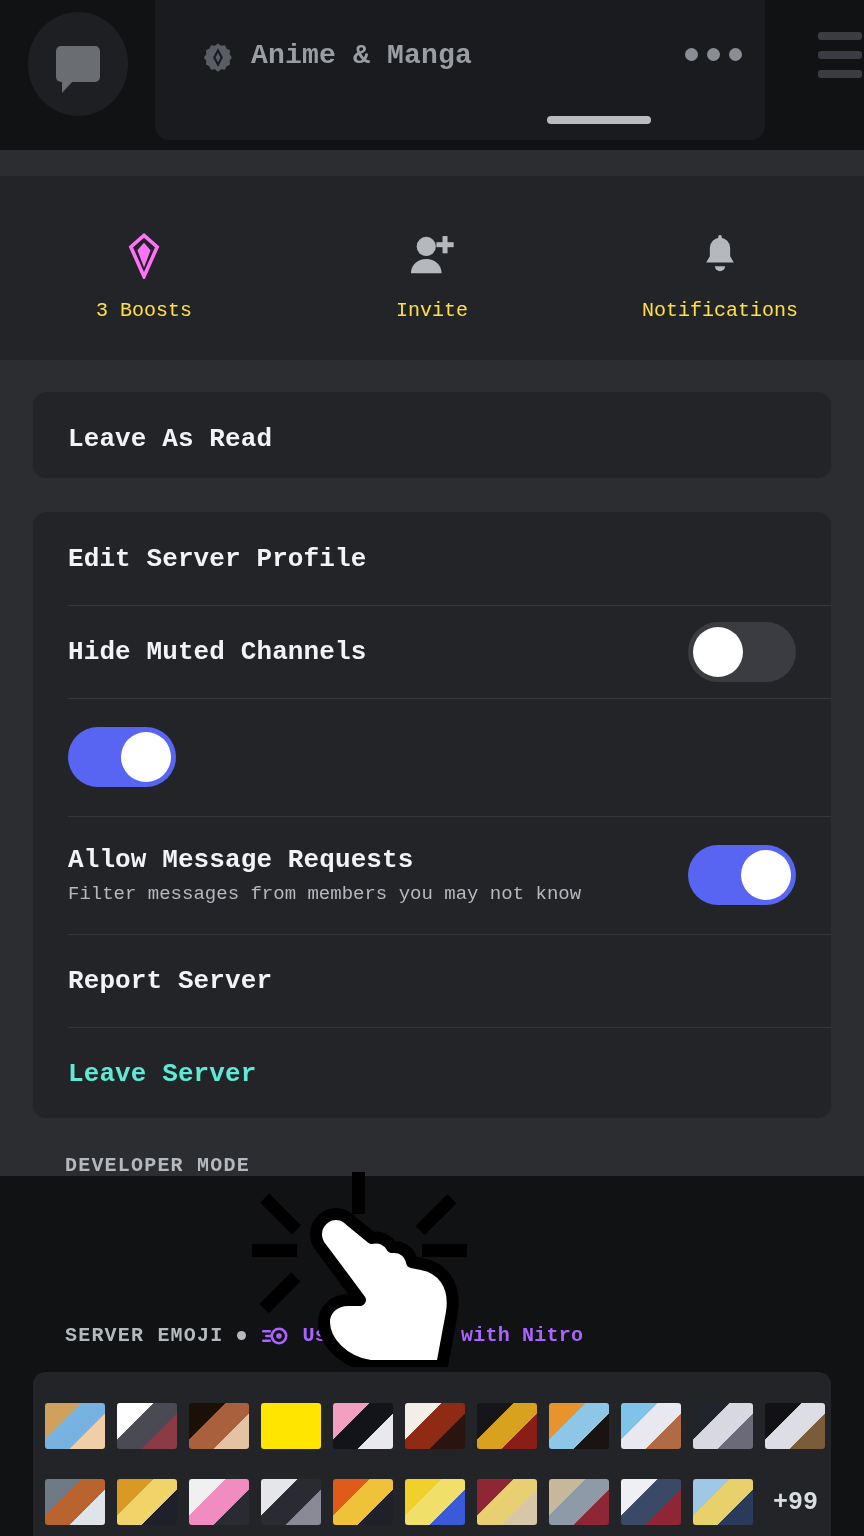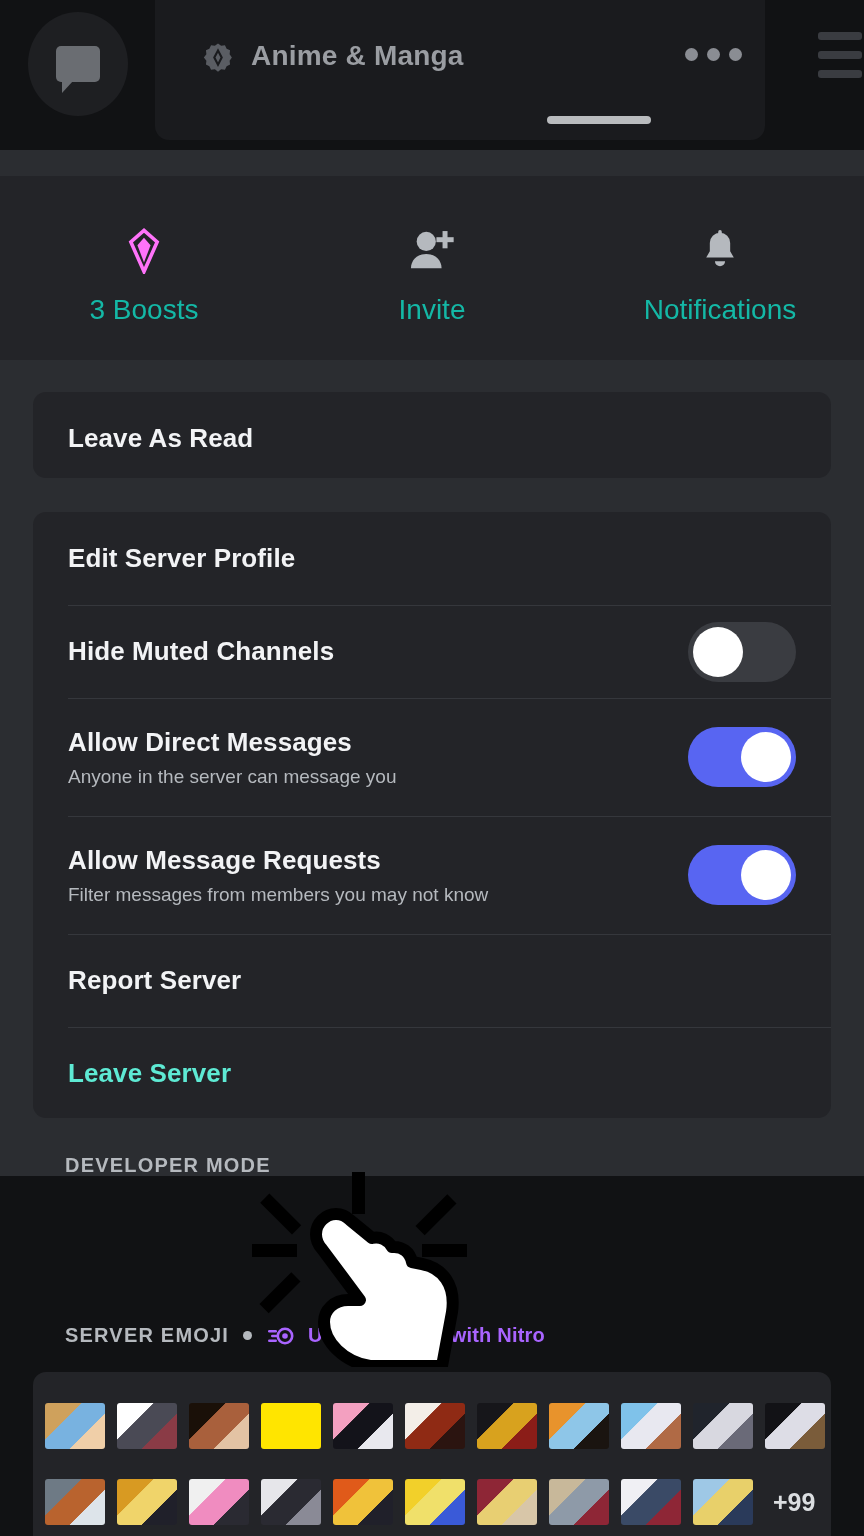--- a/index.html
+++ b/index.html
@@ -2,21 +2,21 @@
 <html><head>
 <meta charset="utf-8">
 <style>
   * { margin:0; padding:0; box-sizing:border-box; }
   html,body{
     width:864px; height:1536px;
     background:#111214;
     font-family:"Liberation Sans", sans-serif;
     overflow:hidden;
   }
-  #root{ position:relative; width:864px; height:1176px; background:#2b2d31; }
+  #root{ position:relative; width:864px; height:1176px; background:#2b2d31;font-family:Liberation Mono, monospace; }
 
   
   .app-chrome{
     position:absolute; left:0; top:0; width:864px; height:150px;
     background:#111214;
   }
   .chat-avatar{
     position:absolute; left:28px; top:12px; width:100px; height:104px;
     border-radius:50%; background:#1e1f22;
     display:flex; align-items:center; justify-content:center;
@@ -64,21 +64,21 @@
 
   
   .actions{
     position:absolute; left:0; top:176px; width:864px; height:184px;
     background:#232428; display:flex; align-items:center;
   }
   .action{
     flex:1; display:flex; flex-direction:column; align-items:center; gap:20px;
     padding-top:18px;
   }
-  .action-label{ font-size:28px; color:#14b8a6; }
+  .action-label{ font-size:20px; color:#fde047; }
   .action-icon{ height:46px; display:flex; align-items:center; justify-content:center; }
 
   
   .card{
     position:absolute; left:33px; width:798px;
     background:#232428; border-radius:13px;
   }
   #card-markread{ top:392px; height:86px; }
   #card-settings{ top:512px; height:606px; }
   #card-copyid{ top:1196px; height:84px; }
@@ -228,24 +228,20 @@
       <div class="row-texts">
         <div class="row-title">Hide Muted Channels</div>
       </div>
       <span class="toggle off">
           <span class="knob"></span>
         </span>
     </div>
 
     <div class="row row-tall">
       <span class="divider"></span>
-      <div class="row-texts">
-        <div class="row-title">Allow Direct Messages</div>
-        <div class="row-sub">Anyone in the server can message you</div>
-      </div>
       <span class="toggle on">
           <span class="knob"></span>
         </span>
     </div>
 
     <div class="row row-tall">
       <span class="divider"></span>
       <div class="row-texts">
         <div class="row-title">Allow Message Requests</div>
         <div class="row-sub">Filter messages from members you may not know</div>

